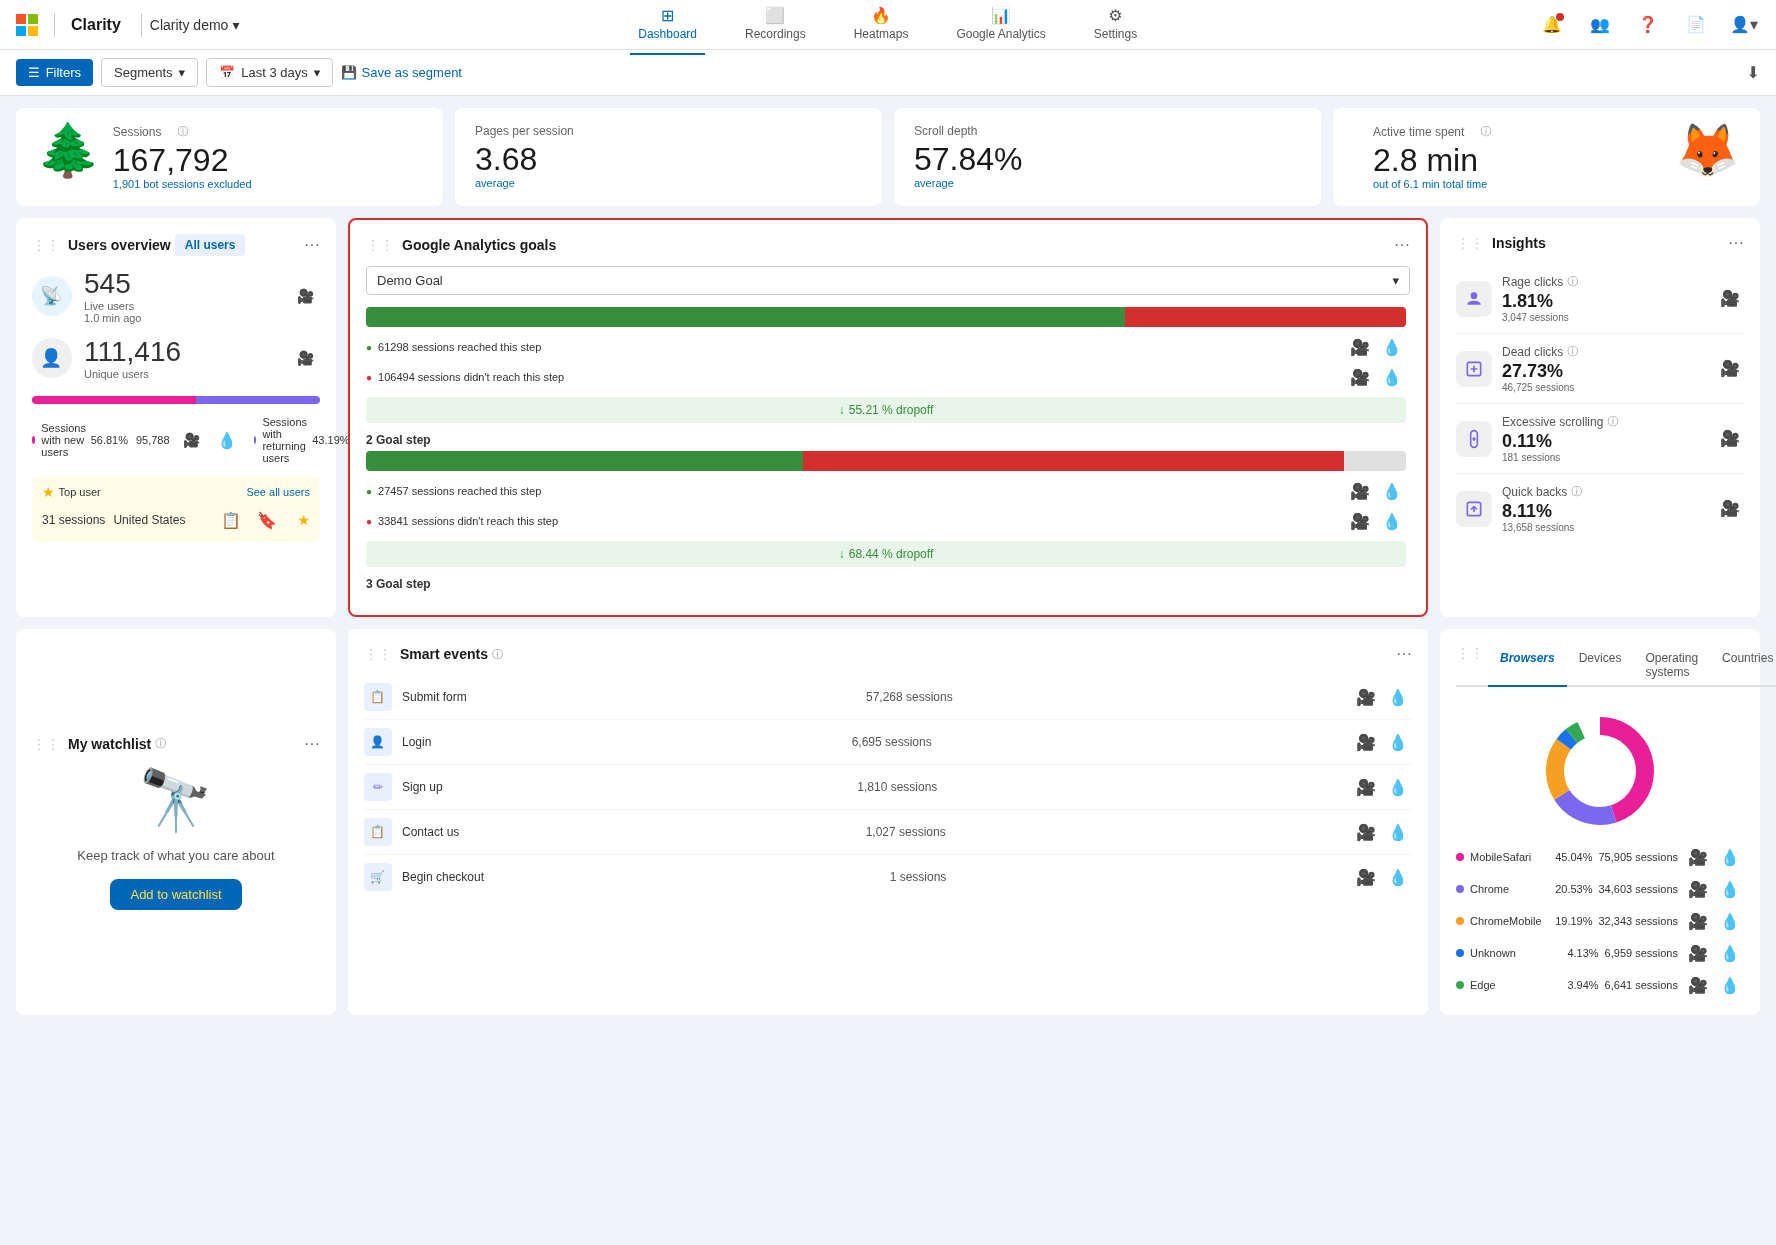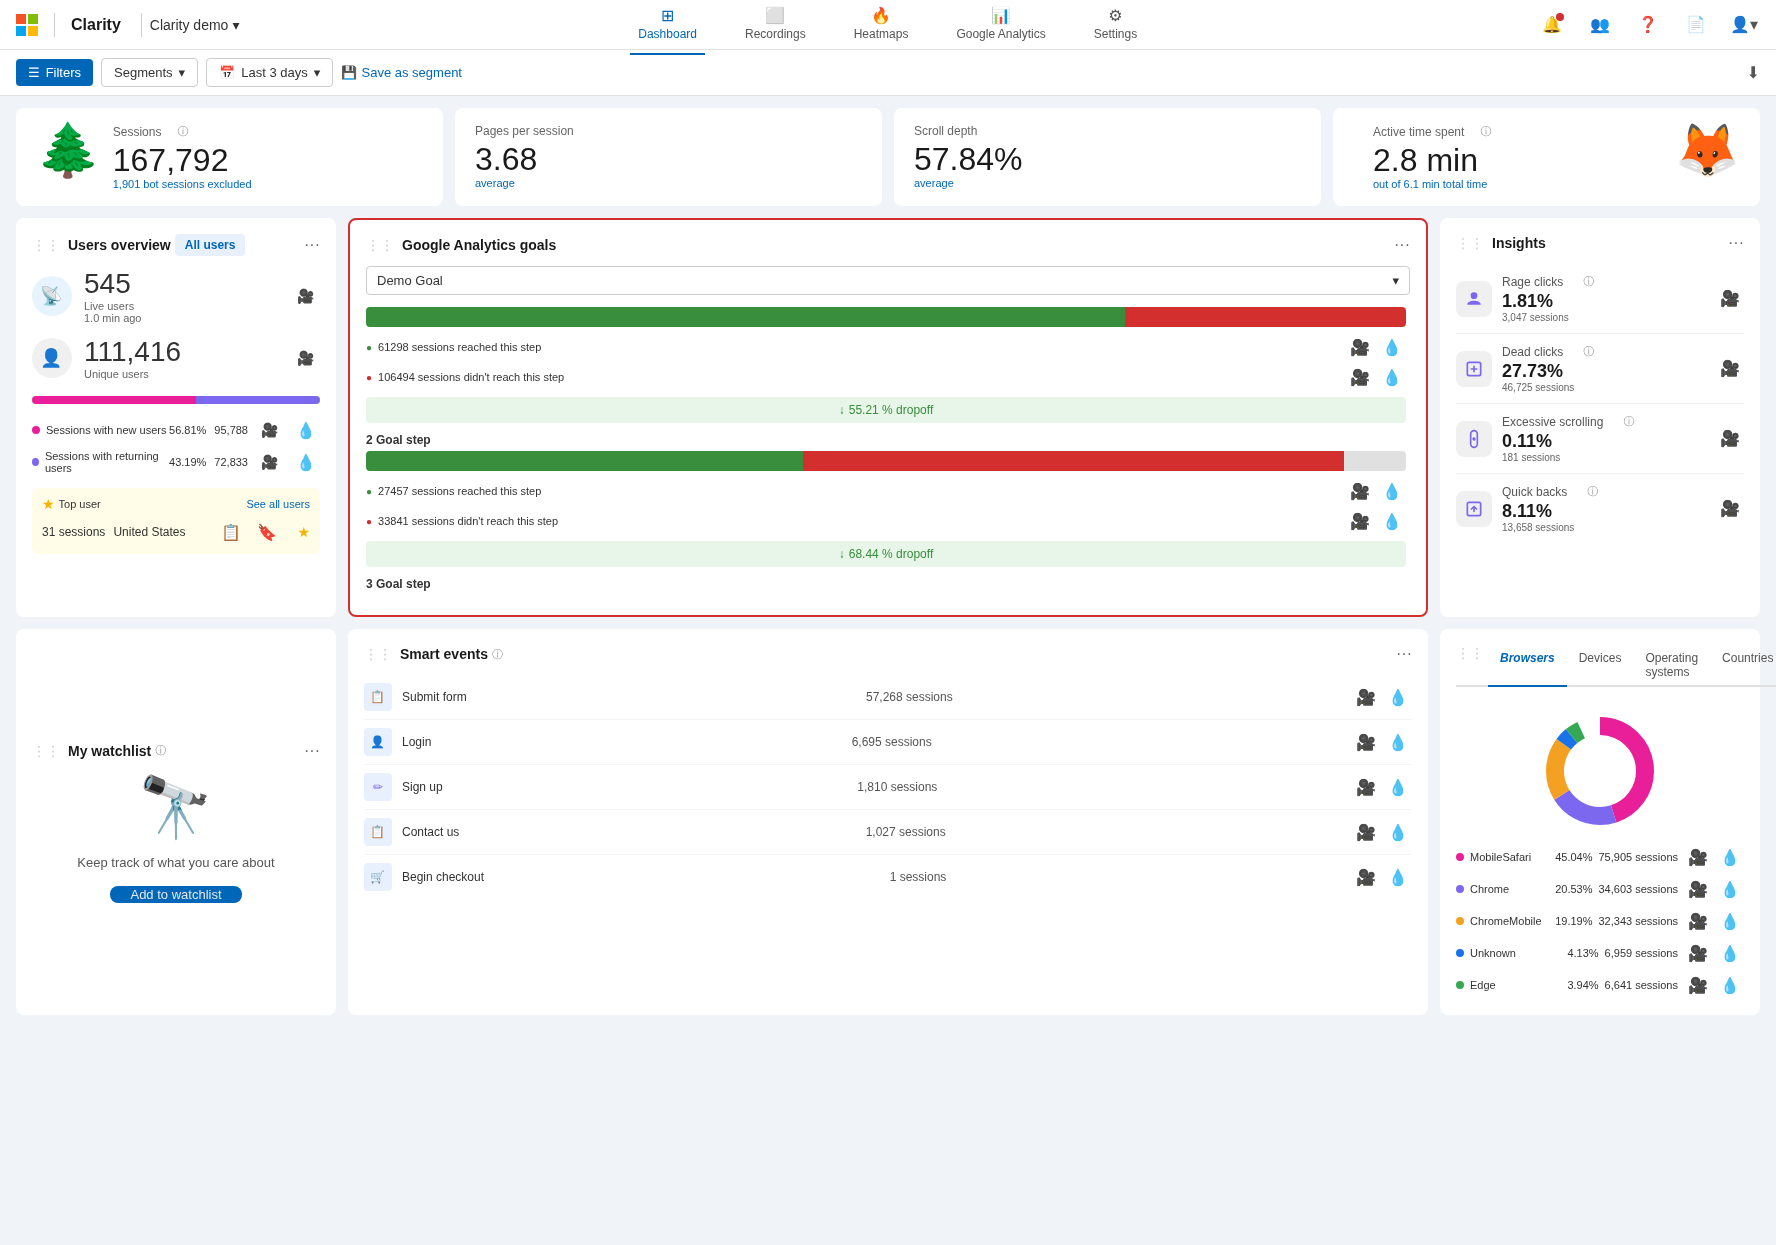--- a/index.html
+++ b/index.html
@@ -61,21 +61,21 @@
     .live-icon { width: 40px; height: 40px; background: #e8f4fd; border-radius: 50%; display: flex; align-items: center; justify-content: center; color: #0067b8; font-size: 18px; }
     .live-count { font-size: 28px; font-weight: 300; }
     .live-meta { font-size: 11px; color: #666; }
     .unique-row { display: flex; align-items: center; gap: 12px; margin-bottom: 16px; }
     .unique-icon { width: 40px; height: 40px; background: #f0f0f0; border-radius: 50%; display: flex; align-items: center; justify-content: center; color: #555; font-size: 18px; }
     .unique-count { font-size: 28px; font-weight: 300; }
     .session-bar-row { margin-bottom: 8px; }
     .session-bar-bg { height: 8px; border-radius: 4px; background: #f0f0f0; margin-bottom: 12px; overflow: hidden; display: flex; }
     .session-bar-new { background: #e91e99; }
     .session-bar-ret { background: #7b68ee; }
-    .session-legend { display: flex; flex-direction: column; gap: 4px; }
+    .session-legend { display: flex; gap: 12px; }
     .legend-item { display: flex; align-items: center; justify-content: space-between; font-size: 11px; }
     .legend-dot { width: 8px; height: 8px; border-radius: 50%; margin-right: 6px; }
     .legend-left { display: flex; align-items: center; }
     .legend-right { display: flex; align-items: center; gap: 8px; color: #333; font-weight: 500; }
     .top-user-section { background: #fffde7; border-radius: 6px; padding: 8px 10px; margin-top: 12px; }
     .top-user-header { display: flex; align-items: center; justify-content: space-between; margin-bottom: 6px; }
     .top-user-label { font-size: 11px; color: #333; display: flex; align-items: center; gap: 4px; }
     .see-all { font-size: 11px; color: #0067b8; cursor: pointer; background: none; border: none; }
     .top-user-row { display: flex; align-items: center; gap: 8px; font-size: 12px; }
     .star-icon { color: #f4b400; font-size: 14px; }
@@ -100,32 +100,32 @@
     .scrollable-goals::-webkit-scrollbar { width: 4px; }
     .scrollable-goals::-webkit-scrollbar-thumb { background: #ccc; border-radius: 2px; }
     
     
     .insights-card .insight-item { display: flex; align-items: center; justify-content: space-between; padding: 10px 0; border-bottom: 1px solid #f0f0f0; }
     .insights-card .insight-item:last-child { border-bottom: none; }
     .insight-left { display: flex; align-items: center; gap: 10px; }
     .insight-icon-box { width: 36px; height: 36px; background: #f0f0f0; border-radius: 8px; display: flex; align-items: center; justify-content: center; color: #7b68ee; font-size: 16px; }
     .insight-meta { font-size: 10px; color: #666; }
     .insight-value { font-size: 18px; font-weight: 600; color: #1a1a1a; }
-    .insight-title { font-size: 12px; color: #555; display: flex; align-items: center; gap: 20px; margin-bottom: 2px; }
+    .insight-title { font-size: 12px; color: #555; display: flex; align-items: center; gap: 4px; margin-bottom: 2px; }
     .insight-right { display: flex; align-items: center; }
     .rec-icon-btn { background: none; border: none; cursor: pointer; color: #0067b8; font-size: 16px; width: 28px; height: 28px; display: flex; align-items: center; justify-content: center; border-radius: 4px; }
     
     
     .bottom-grid { display: grid; grid-template-columns: 320px 1fr 320px; gap: 12px; }
     
     
     .watchlist-card { display: flex; flex-direction: column; align-items: center; justify-content: center; min-height: 280px; }
     .watchlist-img { font-size: 60px; margin-bottom: 12px; }
     .watchlist-text { font-size: 13px; color: #555; margin-bottom: 16px; text-align: center; }
-    .btn-add-watchlist { background: #0067b8; color: #e5e5e5; border: none; border-radius: 8px; padding: 1px 20px; cursor: pointer; font-size: 13px; }
+    .btn-add-watchlist { background: #0067b8; color: #fde047; border: none; border-radius: 8px; padding: 8px 20px; cursor: pointer; font-size: 13px; }
     
     
     .smart-events-card .toggle-row { display: flex; align-items: center; gap: 8px; font-size: 12px; margin-bottom: 12px; }
     .toggle { width: 32px; height: 16px; background: #ccc; border-radius: 8px; position: relative; cursor: pointer; }
     .toggle-knob { width: 14px; height: 14px; background: #fff; border-radius: 50%; position: absolute; top: 1px; left: 1px; }
     .event-row { display: flex; align-items: center; justify-content: space-between; padding: 8px 0; border-bottom: 1px solid #f5f5f5; }
     .event-row:last-child { border-bottom: none; }
     .event-left { display: flex; align-items: center; gap: 10px; }
     .event-icon-box { width: 28px; height: 28px; background: #e8f0fe; border-radius: 4px; display: flex; align-items: center; justify-content: center; color: #7b68ee; font-size: 12px; }
     .event-name { font-size: 12px; }

